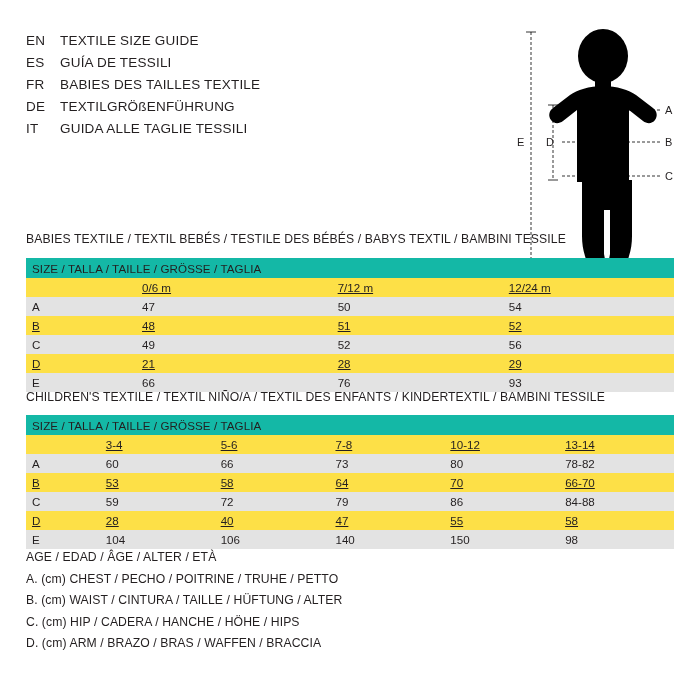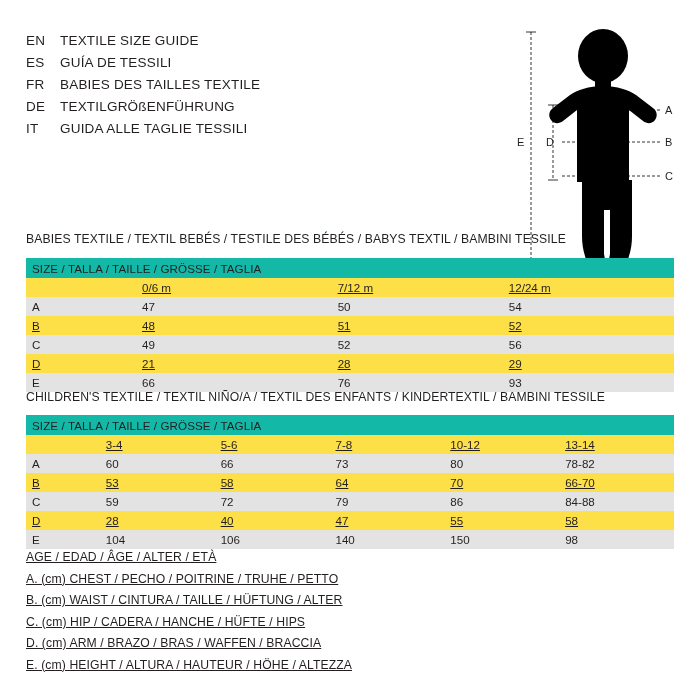--- a/index.html
+++ b/index.html
@@ -105,21 +105,20 @@
     position: absolute;
     left: 26px;
     top: 550px;
     width: 500px;
   }
   .legend-row {
     font-size: 12.2px;
     height: 21.5px;
     letter-spacing: 0.1px;
     white-space: nowrap;
-    text-decoration: underline;
   }
 </style>
 </head>
 <body>
 
 <div class="page">
 
   <div class="lang-block">
     <div class="lang-row">
       <span class="lang-code">EN</span>
@@ -314,18 +313,17 @@
         <td>150</td>
         <td>98</td>
       </tr>
     </tbody>
   </table>
 
   <div class="legend">
     <div class="legend-row">AGE / EDAD / ÂGE / ALTER / ETÀ</div>
     <div class="legend-row">A. (cm) CHEST / PECHO / POITRINE / TRUHE / PETTO</div>
     <div class="legend-row">B. (cm) WAIST / CINTURA / TAILLE / HÜFTUNG / ALTER</div>
-    <div class="legend-row">C. (cm) HIP / CADERA / HANCHE / HÜFTE / HIPS</div>
+    <div class="legend-row">C. (cm) HIP / CADERA / HANCHE / HÖHE / HIPS</div>
     <div class="legend-row">D. (cm) ARM / BRAZO / BRAS / WAFFEN / BRACCIA</div>
-    <div class="legend-row">E. (cm) HEIGHT / ALTURA / HAUTEUR / HÖHE / ALTEZZA</div>
   </div>
 
 </div>
 
 </body></html>

